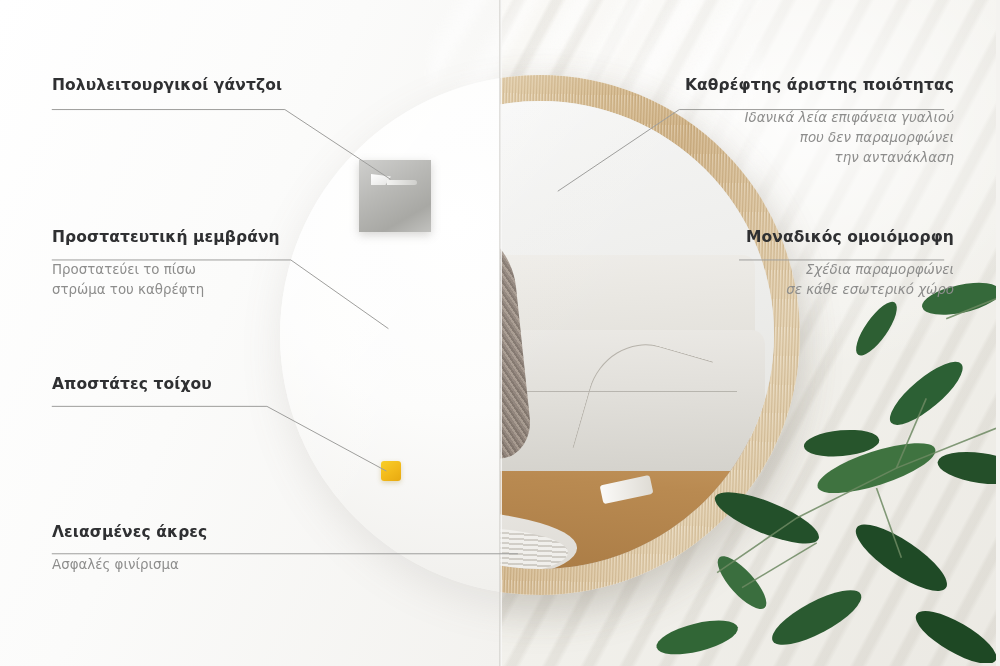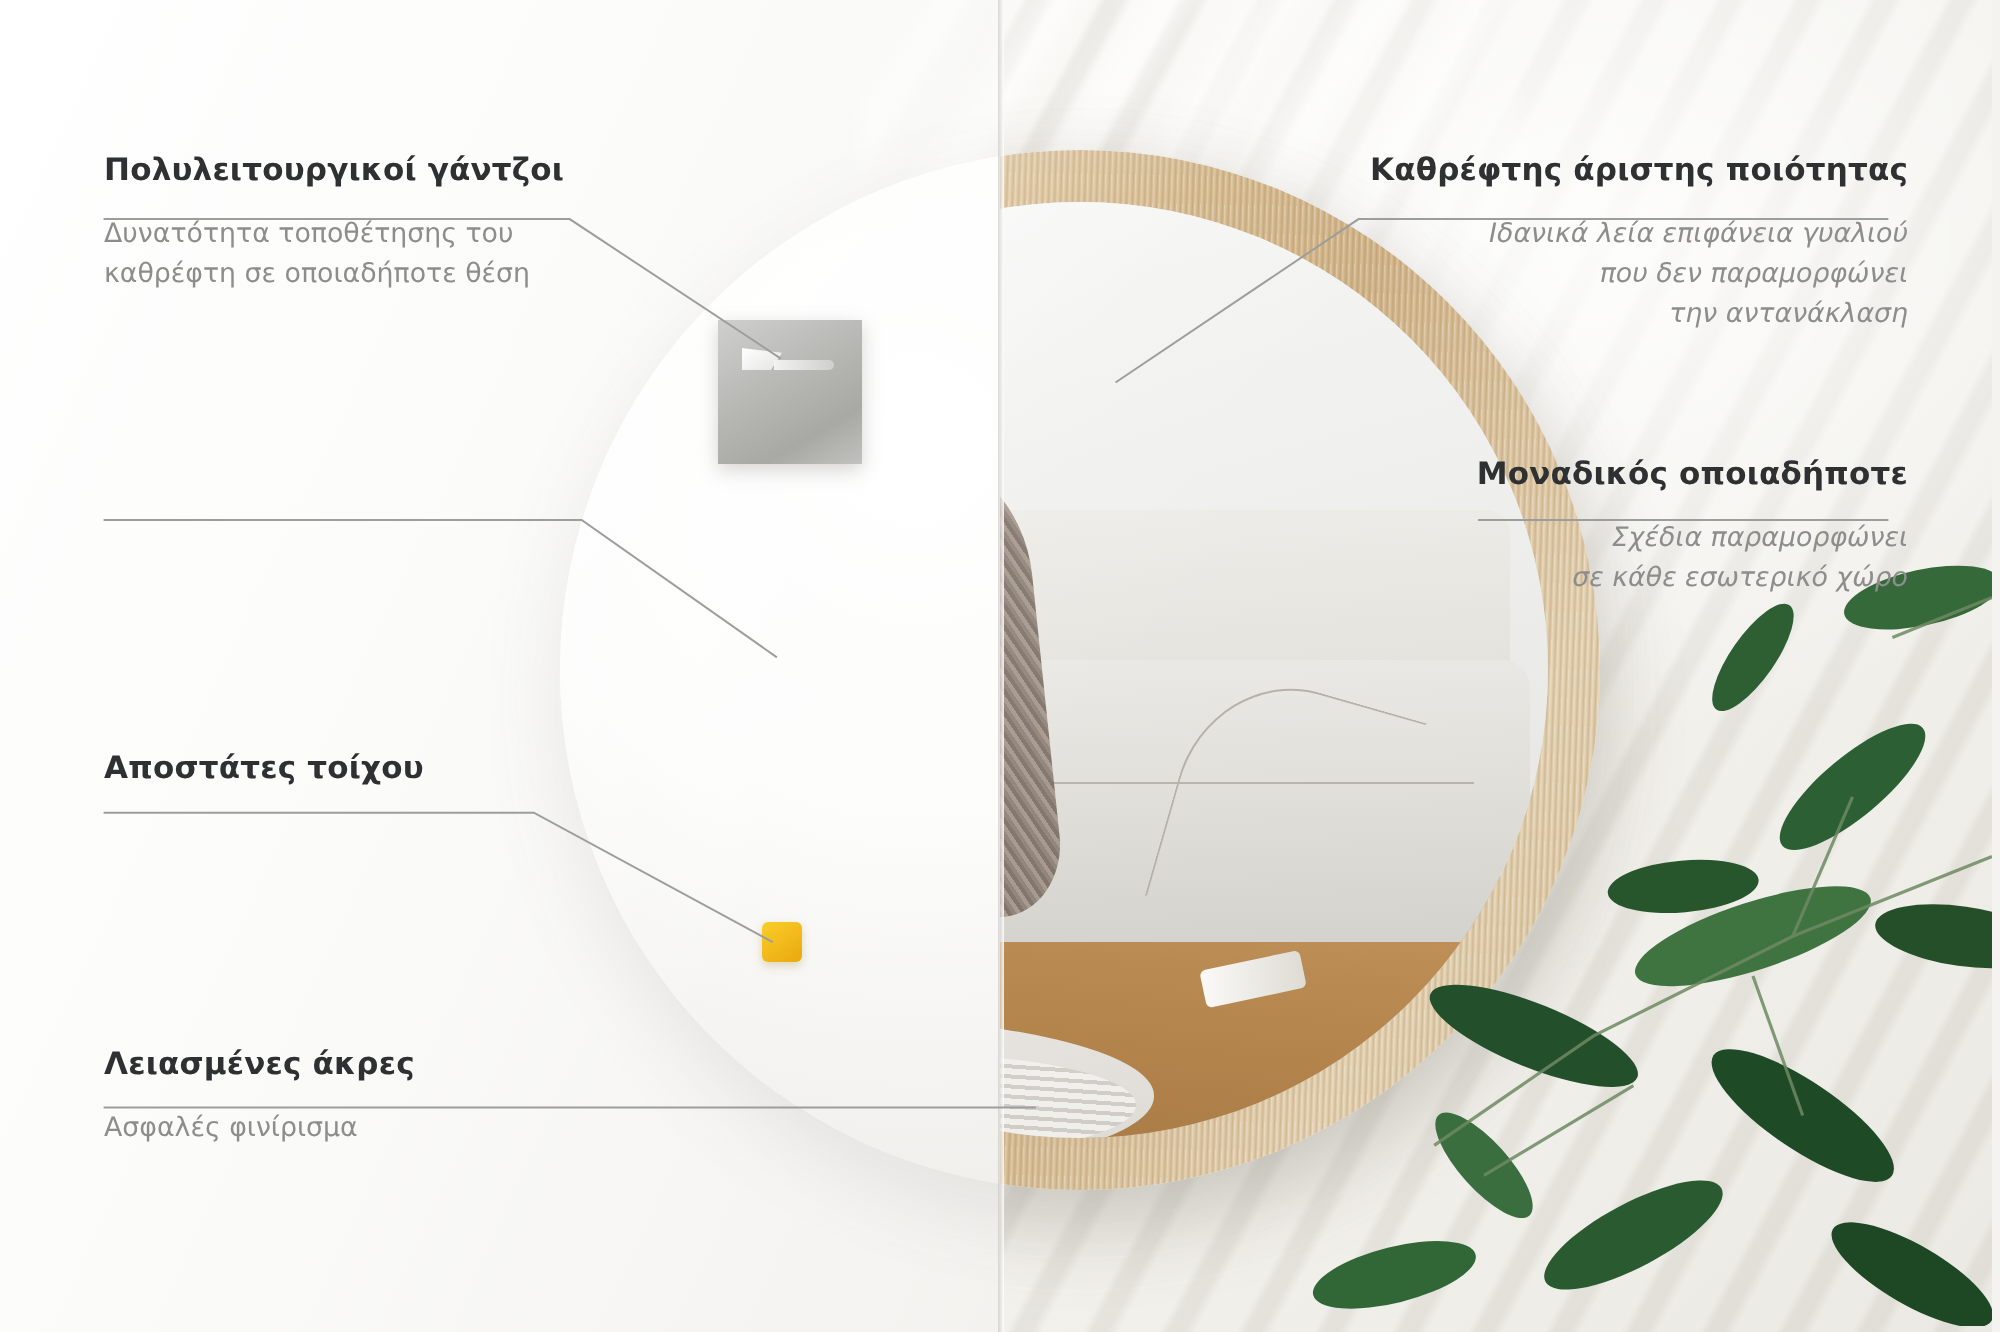--- a/index.html
+++ b/index.html
@@ -326,40 +326,43 @@
       <path d="M52 261 L292 261 L390 330"></path>
       <path d="M52 408 L268 408 L388 473"></path>
       <path d="M52 556 L520 556"></path>
       <path d="M948 110 L682 110 L560 192"></path>
       <path d="M948 261 L742 261"></path>
     </g>
   </svg>
 
   <div class="block left-block b1">
     <h3>Πολυλειτουργικοί γάντζοι</h3>
-    <p>Δυνατότητα τοποθέτησης του
-καθρέφτη σε οποιαδήποτε θέση</p>
-  </div>
-
+  </div>
+
+  <div class="block left-block b2">
+    <h3>Προστατευτική μεμβράνη</h3>
+    <p>Προστατεύει το πίσω
+στρώμα του καθρέφτη</p>
+  </div>
 
   <div class="block left-block b3">
     <h3>Αποστάτες τοίχου</h3>
   </div>
 
   <div class="block left-block b4">
     <h3>Λειασμένες άκρες</h3>
     <p>Ασφαλές φινίρισμα</p>
   </div>
 
   <div class="block right-block r1">
     <h3>Καθρέφτης άριστης ποιότητας</h3>
     <p>Ιδανικά λεία επιφάνεια γυαλιού
 που δεν παραμορφώνει
 την αντανάκλαση</p>
   </div>
 
   <div class="block right-block r2">
-    <h3>Μοναδικός οποιαδήποτε</h3>
+    <h3>Μοναδικός ομοιόμορφη</h3>
     <p>Σχέδια παραμορφώνει
 σε κάθε εσωτερικό χώρο</p>
   </div>
 
 </div>
 
 </body></html>

